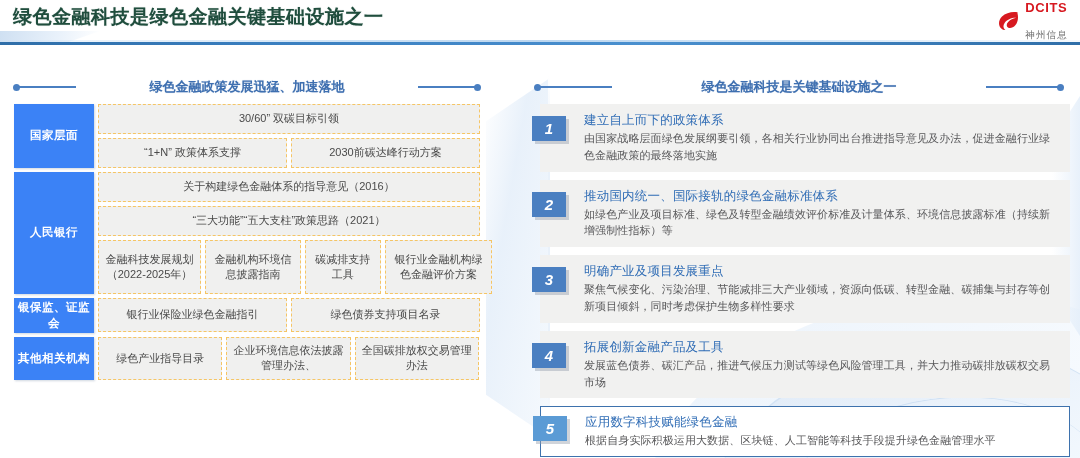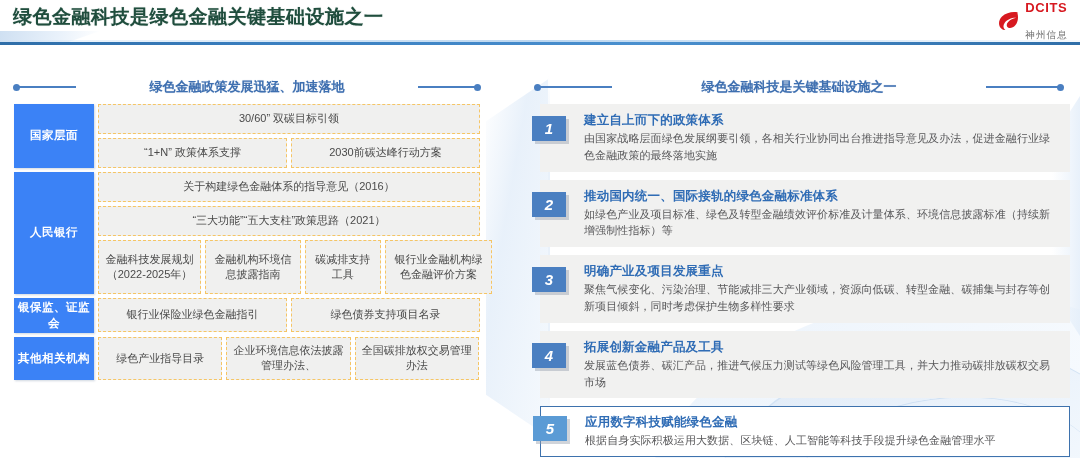--- a/index.html
+++ b/index.html
@@ -167,21 +167,21 @@
     width:34px; height:25px;
     background:#4a7fc1;
     color:#ffffff; font-size:15px; font-weight:bold; font-style:italic;
     display:flex; align-items:center; justify-content:center;
     box-shadow:3px 3px 0 rgba(150,160,172,.45);
     letter-spacing:0;
   }
   .point.highlight .badge{ background:#5b9bd5; left:-8px; top:9px; }
   .pt-body{ flex:1; min-width:0; }
   .pt-title{
-    font-size:12.5px; font-weight:bold; color:#2f6cb5; line-height:1.45;
+    font-size:12.5px; font-weight:normal; color:#2f6cb5; line-height:1.45;
     margin-bottom:1px; letter-spacing:.2px;
   }
   .pt-desc{
     font-size:11px; color:#58585a; line-height:1.52; letter-spacing:.1px;
   }
 </style>
 </head>
 <body>
 
 <div class="bg-deco">

